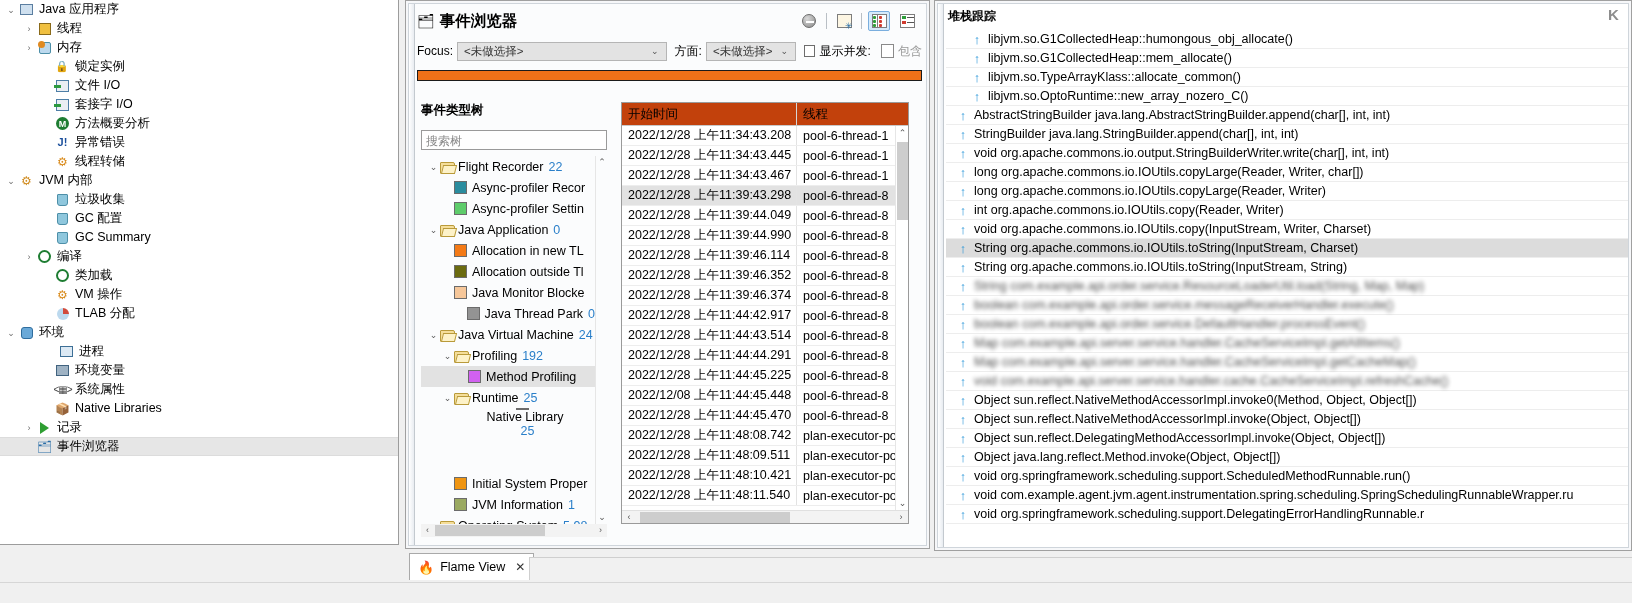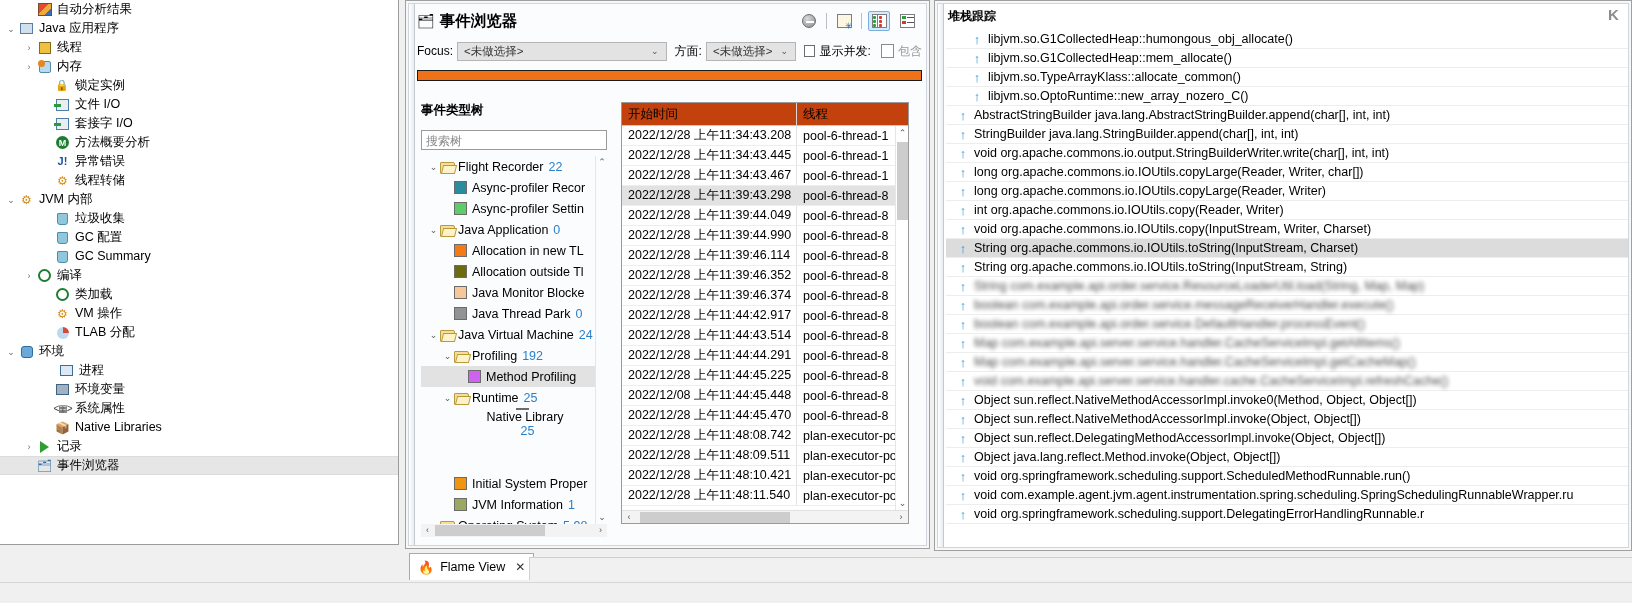--- a/index.html
+++ b/index.html
@@ -209,27 +209,20 @@
   .gap-fill{ position:absolute; left:399px; top:0; width:6px; height:603px; background:#f0f0f0;}
   .gap-fill2{ position:absolute; left:930px; top:0; width:4px; height:603px; background:#f0f0f0;}
 </style>
 </head>
 <body>
 
 <div class="app">
 
   <div class="sidebar">
     <div id="sidebar-rows">
-        <div class="tree-row" style="padding-left: 22px;">
-          <span class="twisty spacer">·</span>
-          <span class="ico">
-            <span class="i-auto"></span>
-          </span>
-          <span class="lbl">自动分析结果</span>
-        </div>
         <div class="tree-row" style="padding-left: 4px;">
           <span class="twisty">⌄</span>
           <span class="ico">
             <span class="i-folderlike"></span>
           </span>
           <span class="lbl">Java 应用程序</span>
         </div>
         <div class="tree-row" style="padding-left: 22px;">
           <span class="twisty">›</span>
           <span class="ico">
@@ -487,21 +480,21 @@
             <div class="et-row" style="padding-left: 20px;">
               <span class="et-tw"></span>
               <span class="sw" style="background:#6b6b10"></span>
               <span>Allocation outside Tl</span>
             </div>
             <div class="et-row" style="padding-left: 20px;">
               <span class="et-tw"></span>
               <span class="sw" style="background:#f6c79a"></span>
               <span>Java Monitor Blocke</span>
             </div>
-            <div class="et-row" style="padding-left: 20px;">
+            <div class="et-row" style="padding-left: 20px; justify-content: flex-end;">
               <span class="et-tw"></span>
               <span class="sw" style="background:#939393"></span>
               <span>Java Thread Park</span>
               <span class="cnt">0</span>
             </div>
             <div class="et-row" style="padding-left: 6px;">
               <span class="et-tw">⌄</span>
               <span class="fold"></span>
               <span>Java Virtual Machine</span>
               <span class="cnt">24</span>

